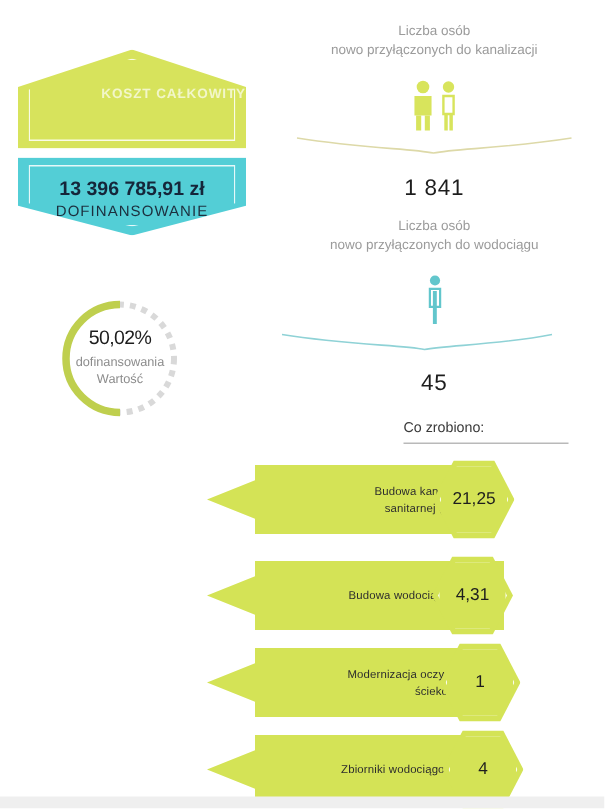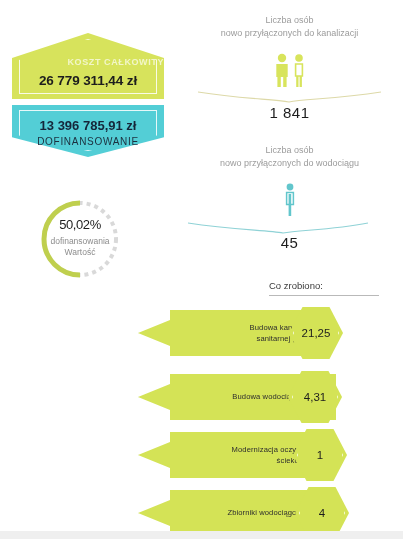--- a/index.html
+++ b/index.html
@@ -164,21 +164,21 @@
   .stat-rule {
     width: 215px;
     height: 14px;
     margin: 2px auto 0;
     position: relative;
   }
   .stat-value {
     text-align: center;
     font-size: 15px;
     color: #1d1d1d;
-    margin-top: 0;
+    margin-top: 13px;
     letter-spacing: 0.5px;
   }
 
   
   .co-zrobiono {
     position: absolute;
     left: 269px;
     top: 280px;
     width: 128px;
   }
@@ -247,21 +247,20 @@
 </style>
 </head>
 <body>
 
 <div id="canvas">
 
   <div class="badge badge-cost">
     <div class="shape"></div>
     <div class="inner-line"></div>
     <div class="label">KOSZT   CAŁKOWITY</div>
-    <div class="value">26 779 311,44 zł</div>
   </div>
 
   <div class="badge badge-fund">
     <div class="shape"></div>
     <div class="inner-line"></div>
     <div class="value">13 396 785,91 zł</div>
     <div class="label">DOFINANSOWANIE</div>
   </div>
 
   <div class="donut-wrap">

